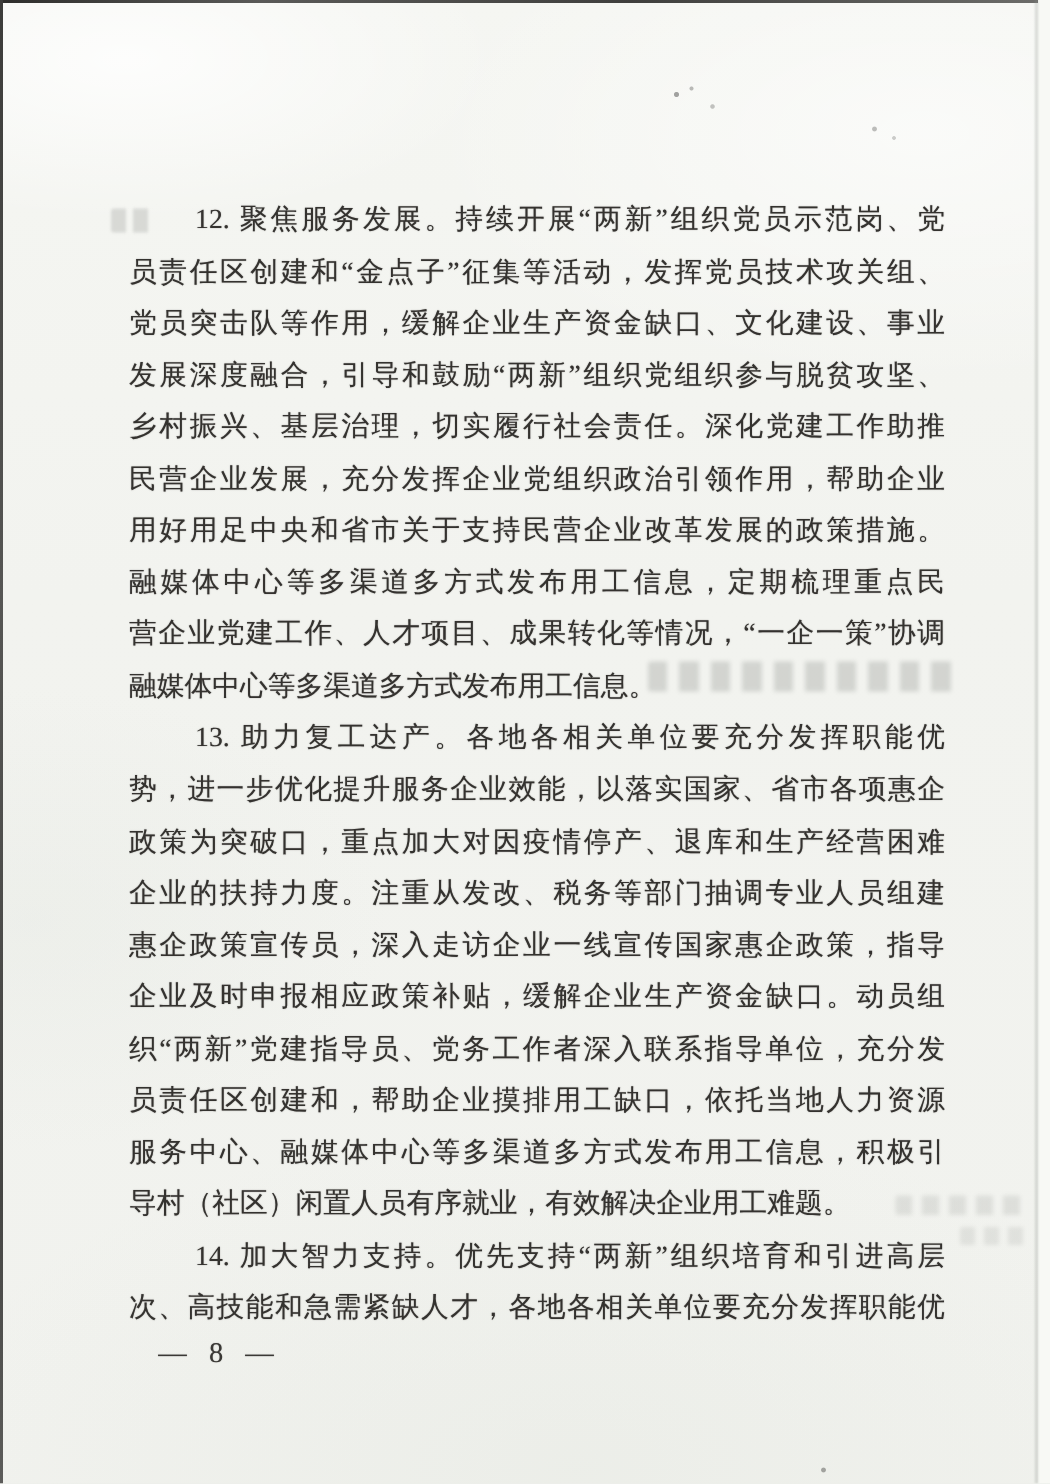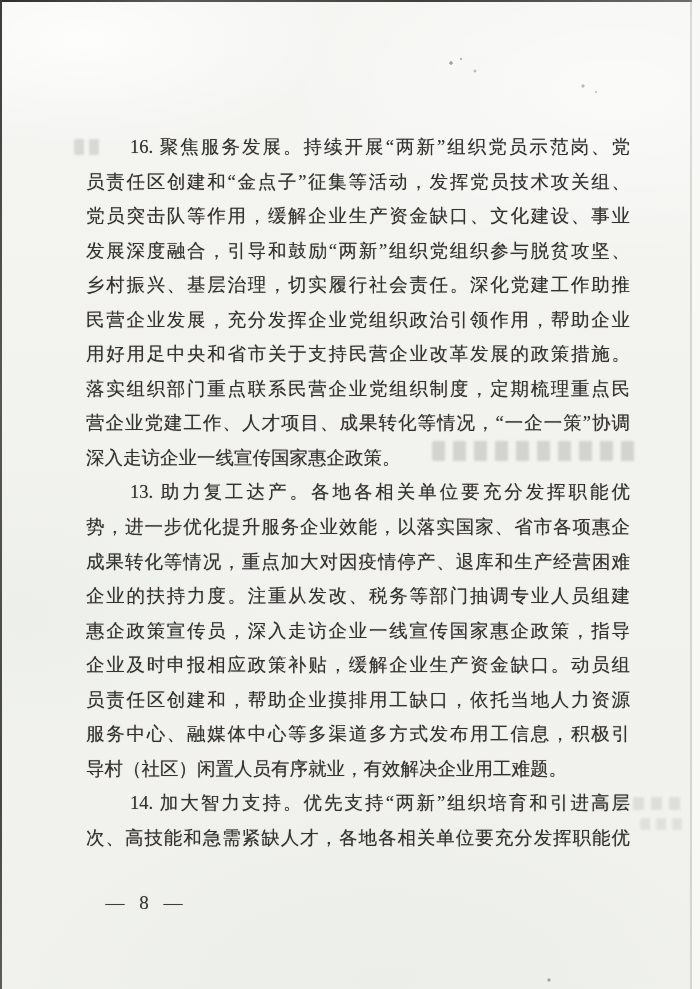--- a/index.html
+++ b/index.html
@@ -144,39 +144,40 @@
   <div class="ghost ghost-2"></div>
   <div class="ghost ghost-3"></div>
   <div class="ghost ghost-4"></div>
   <div class="ghost speck-1"></div>
   <div class="ghost speck-2"></div>
   <div class="ghost speck-3"></div>
 
   <div class="text-block">
 
     <div>
-      <div class="line indent">16. 聚焦服务发展。持续开展“两新”组织党员示范岗、党</div>
+      <div class="line indent">12. 聚焦服务发展。持续开展“两新”组织党员示范岗、党</div>
       <div class="line">员责任区创建和“金点子”征集等活动，发挥党员技术攻关组、</div>
       <div class="line">党员突击队等作用，缓解企业生产资金缺口、文化建设、事业</div>
       <div class="line">发展深度融合，引导和鼓励“两新”组织党组织参与脱贫攻坚、</div>
       <div class="line">乡村振兴、基层治理，切实履行社会责任。深化党建工作助推</div>
       <div class="line">民营企业发展，充分发挥企业党组织政治引领作用，帮助企业</div>
       <div class="line">用好用足中央和省市关于支持民营企业改革发展的政策措施。</div>
-      <div class="line">落实组织部门重点联系民营企业党组织制度，定期梳理重点民</div>
+      <div class="line">融媒体中心等多渠道多方式发布用工信息，定期梳理重点民</div>
       <div class="line">营企业党建工作、人才项目、成果转化等情况，“一企一策”协调</div>
-      <div class="line para-end">深入走访企业一线宣传国家惠企政策。</div>
+      <div class="line para-end">融媒体中心等多渠道多方式发布用工信息。</div>
     </div>
 
     <div>
       <div class="line indent">13. 助力复工达产。各地各相关单位要充分发挥职能优</div>
       <div class="line">势，进一步优化提升服务企业效能，以落实国家、省市各项惠企</div>
-      <div class="line">成果转化等情况，重点加大对因疫情停产、退库和生产经营困难</div>
+      <div class="line">政策为突破口，重点加大对因疫情停产、退库和生产经营困难</div>
       <div class="line">企业的扶持力度。注重从发改、税务等部门抽调专业人员组建</div>
       <div class="line">惠企政策宣传员，深入走访企业一线宣传国家惠企政策，指导</div>
       <div class="line">企业及时申报相应政策补贴，缓解企业生产资金缺口。动员组</div>
+      <div class="line">织“两新”党建指导员、党务工作者深入联系指导单位，充分发</div>
       <div class="line">员责任区创建和，帮助企业摸排用工缺口，依托当地人力资源</div>
       <div class="line">服务中心、融媒体中心等多渠道多方式发布用工信息，积极引</div>
       <div class="line para-end">导村（社区）闲置人员有序就业，有效解决企业用工难题。</div>
     </div>
 
     <div>
       <div class="line indent">14. 加大智力支持。优先支持“两新”组织培育和引进高层</div>
       <div class="line">次、高技能和急需紧缺人才，各地各相关单位要充分发挥职能优</div>
     </div>
 

